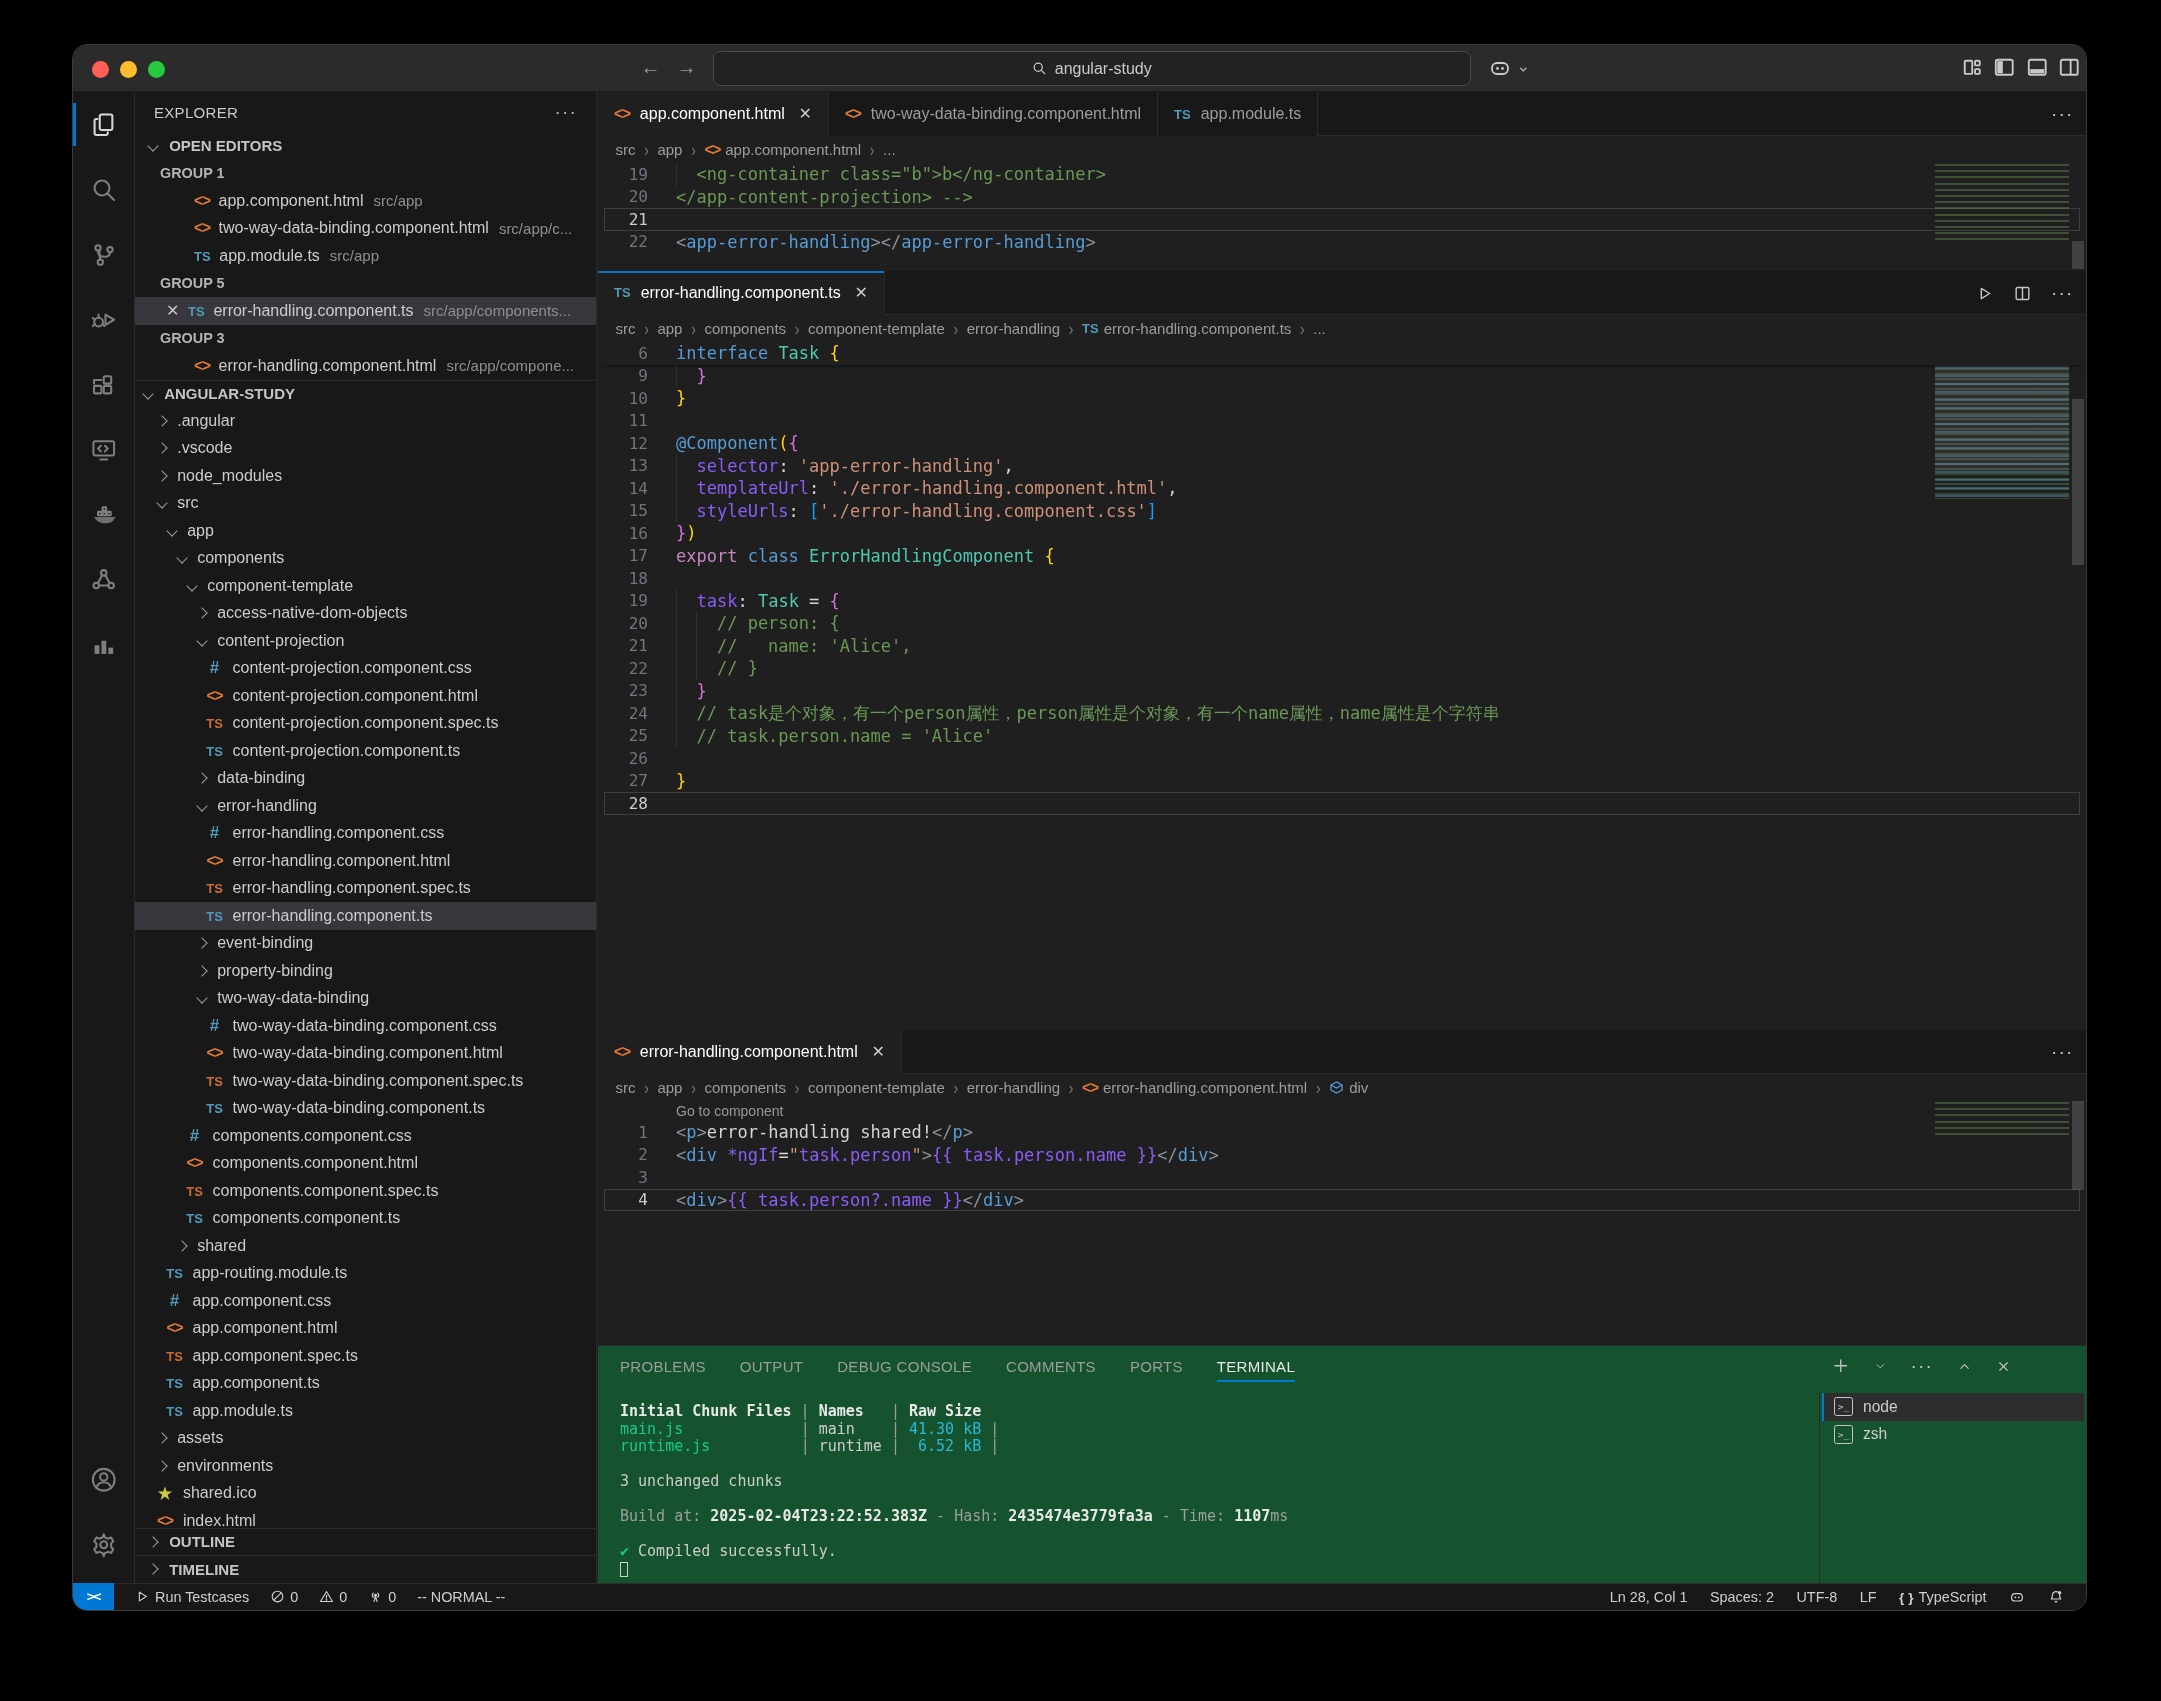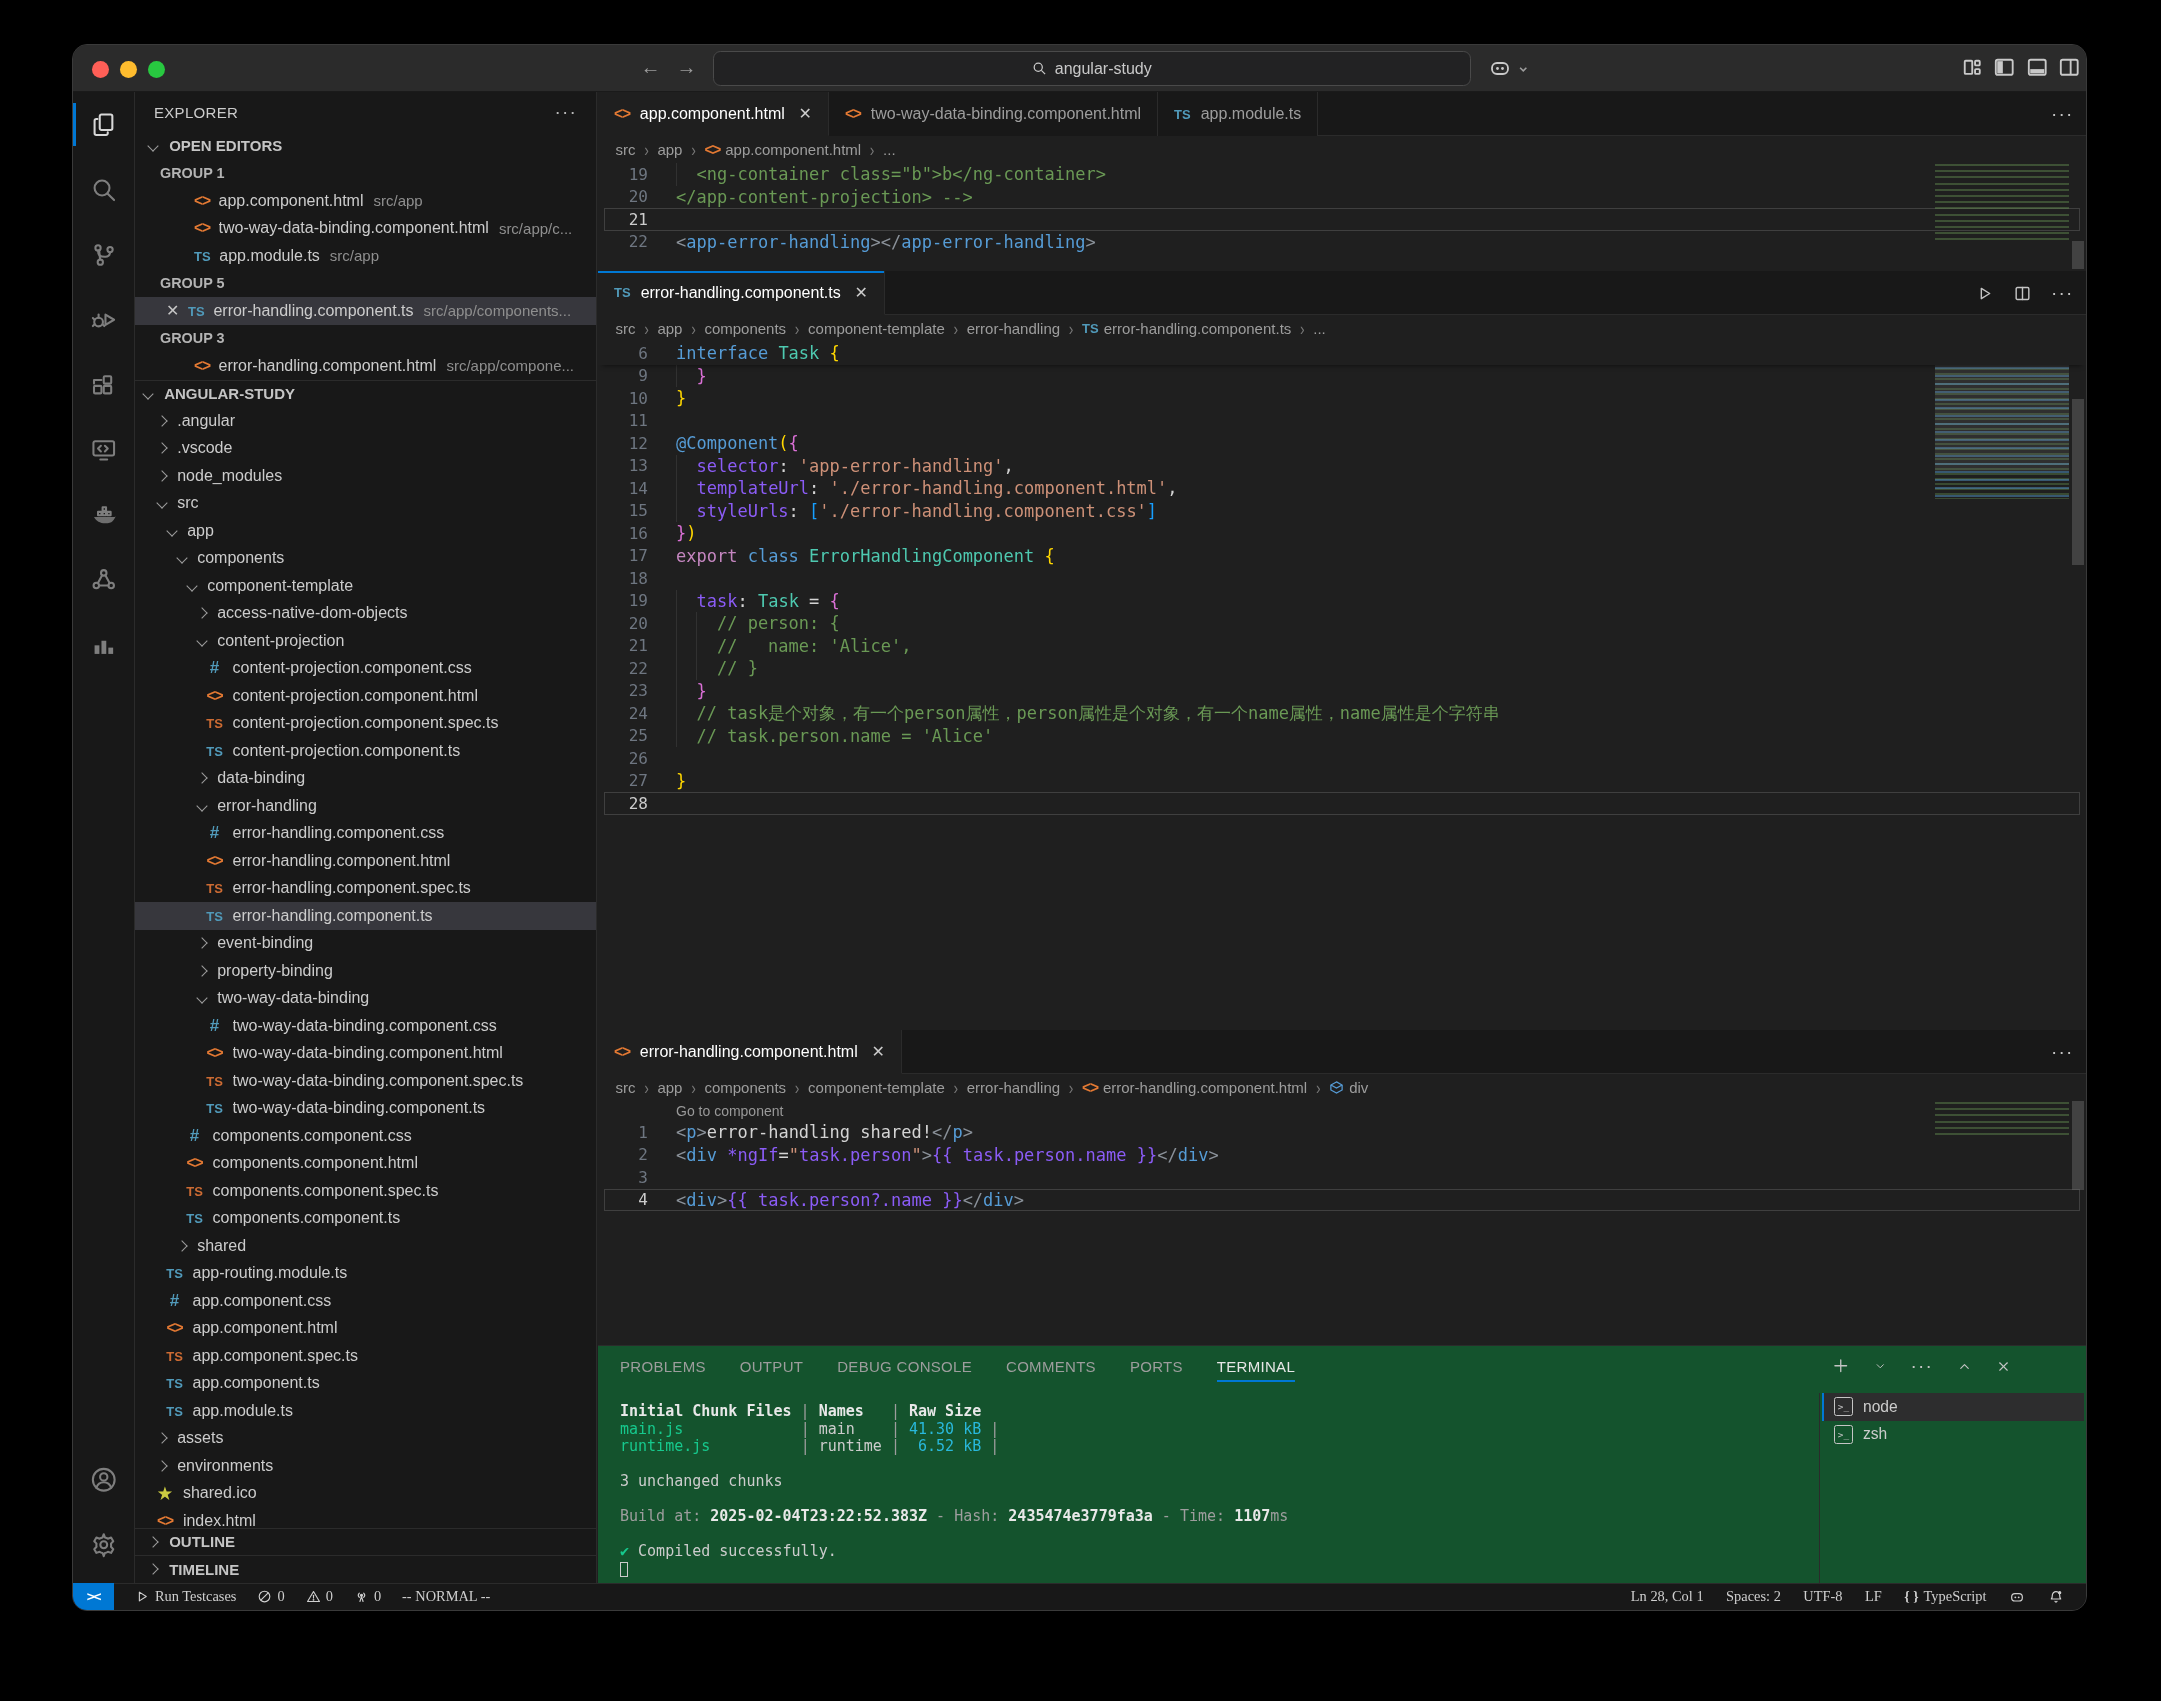--- a/index.html
+++ b/index.html
@@ -91,21 +91,21 @@
   .termlist .trow.selected{background:#2d2d2e;}
   .termlist .trow.selected::before{content:"";position:absolute;left:0;top:0;bottom:0;width:2.5px;background:#0078d4;}
   .term-ico{width:19px;height:19px;border:1.2px solid #c5c5c5;border-radius:2.5px;font-size:9.4px;color:#c5c5c5;
     display:flex;align-items:center;justify-content:center;font-family:"DejaVu Sans Mono",monospace;flex:none;}
   .panel-split{position:absolute;top:47px;bottom:0;right:266px;width:0.6px;background:#2b2b2b;}
   
   .statusbar{position:absolute;left:0;right:0;bottom:0;height:27.5px;background:#181818;border-top:0.6px solid #2b2b2b;
     display:flex;align-items:center;color:#cfcfcf;font-size:14.4px;}
   .st-remote{width:41px;height:27.5px;background:#0078d4;color:#fff;display:flex;align-items:center;justify-content:center;
     font-weight:bold;font-size:13.7px;letter-spacing:-1.2px;flex:none;}
-  .st-item{display:flex;align-items:center;gap:5px;margin-left:21px;white-space:nowrap;font-family:Liberation Serif, serif;}
+  .st-item{display:flex;align-items:center;gap:5px;margin-left:21px;white-space:nowrap;}
   .st-right{margin-left:auto;display:flex;align-items:center;}
   .st-right .st-item{margin-left:0;margin-right:22.5px;}
   svg{display:block;}
 </style>
 </head>
 <body>
 
 <div class="window">
 
   <div class="titlebar">

